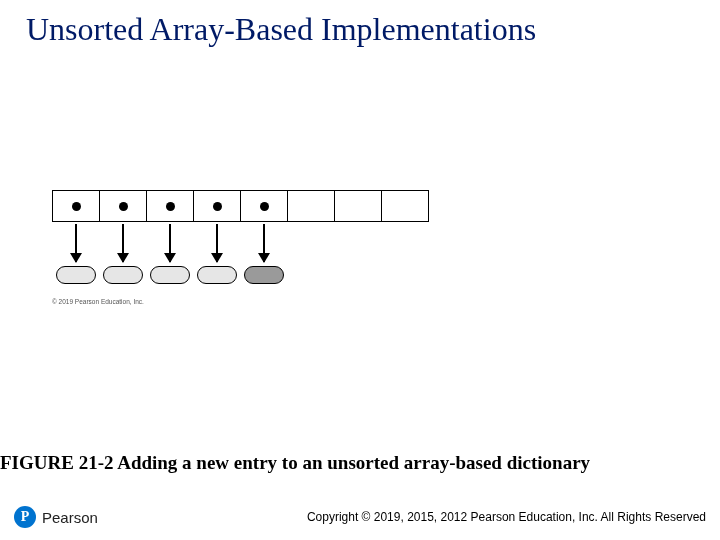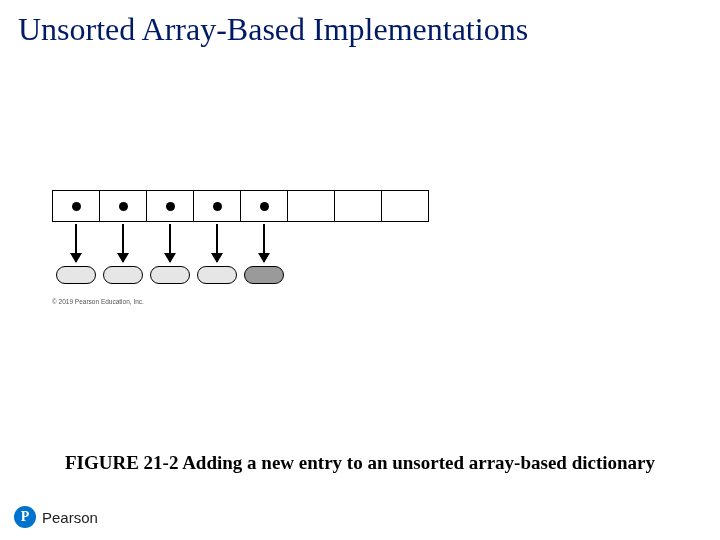--- a/index.html
+++ b/index.html
@@ -1,37 +1,37 @@
 <!DOCTYPE html>
 <html><head>
 <meta charset="utf-8">
 <style>
   * { box-sizing: border-box; margin: 0; padding: 0; }
   html, body { width: 720px; height: 540px; font-family: "Times New Roman", Times, serif; background: #fff; color: #000; }
-  .slide { width: 720px; height: 540px; position: relative; padding: 6px 18px 0 18px; }
+  .slide { width: 720px; height: 540px; position: relative; padding: 6px 18px 0 26px; }
   .title { font-size: 32px; font-weight: 400; color: #001a66; line-height: 1.1; margin-top: 6px; margin-bottom: 8px; }
   .figure-area { position: absolute; top: 190px; left: 52px; width: 620px; }
   .array-row { display: flex; }
   .cell { width: 48px; height: 32px; border: 1px solid #000; margin-left: -1px; display: flex; align-items: center; justify-content: center; background: #fff; }
   .cell:first-child { margin-left: 0; }
   .dot { width: 9px; height: 9px; border-radius: 50%; background: #000; }
   .arrows-row { display: flex; margin-top: 2px; }
   .arrow-col { width: 48px; display: flex; justify-content: center; margin-left: -1px; }
   .arrow-col:first-child { margin-left: 0; }
   .arrow { width: 2px; height: 38px; background: #000; position: relative; }
   .arrow::after { content: ""; position: absolute; bottom: -1px; left: 50%; transform: translateX(-50%); width: 0; height: 0; border-left: 6px solid transparent; border-right: 6px solid transparent; border-top: 10px solid #000; }
   .nodes-row { display: flex; margin-top: 4px; }
   .node-col { width: 48px; display: flex; justify-content: center; margin-left: -1px; }
   .node-col:first-child { margin-left: 0; }
   .node { width: 40px; height: 18px; border: 1px solid #000; border-radius: 9px; }
   .node.light { background: #e6e6e6; }
   .node.dark { background: #9a9a9a; }
   .anno { position: absolute; top: 258px; left: 470px; font-size: 19px; line-height: 1.25; color: #000; }
   .tiny-credit { position: absolute; top: 298px; left: 52px; font-size: 6.5px; color: #555; font-family: Arial, sans-serif; }
-  .caption { position: absolute; bottom: 66px; left: 0; width: 720px; text-align: center; font-size: 19px; font-weight: bold; }
+  .caption { position: absolute; bottom: 66px; left: 0; width: 720px; font-size: 19px; font-weight: bold; }
   .footer { position: absolute; bottom: 12px; left: 0; width: 720px; display: flex; align-items: center; padding: 0 14px; gap: 10px; }
   .logo { display: flex; align-items: center; gap: 6px; }
   .logo-mark { width: 22px; height: 22px; border-radius: 50%; background: #0073cf; display: flex; align-items: center; justify-content: center; color: #fff; font-family: Georgia, serif; font-weight: bold; font-size: 14px; }
   .logo-text { font-family: Arial, sans-serif; font-size: 15px; color: #222; }
   .copyright { flex: 1; text-align: right; font-family: Arial, sans-serif; font-size: 12px; color: #000; }
 </style>
 </head>
 <body>
 
 <div class="slide">
@@ -108,15 +108,16 @@
 
   <div class="tiny-credit">© 2019 Pearson Education, Inc.</div>
 
   <div class="caption">FIGURE 21-2 Adding a new entry to an unsorted array-based dictionary</div>
 
   <div class="footer">
     <div class="logo">
       <div class="logo-mark">P</div>
       <div class="logo-text">Pearson</div>
     </div>
+    <div class="copyright">Copyright © 2019, 2015, 2012 Pearson Education, Inc. All Rights Reserved</div>
   </div>
 
 </div>
 
 </body></html>

